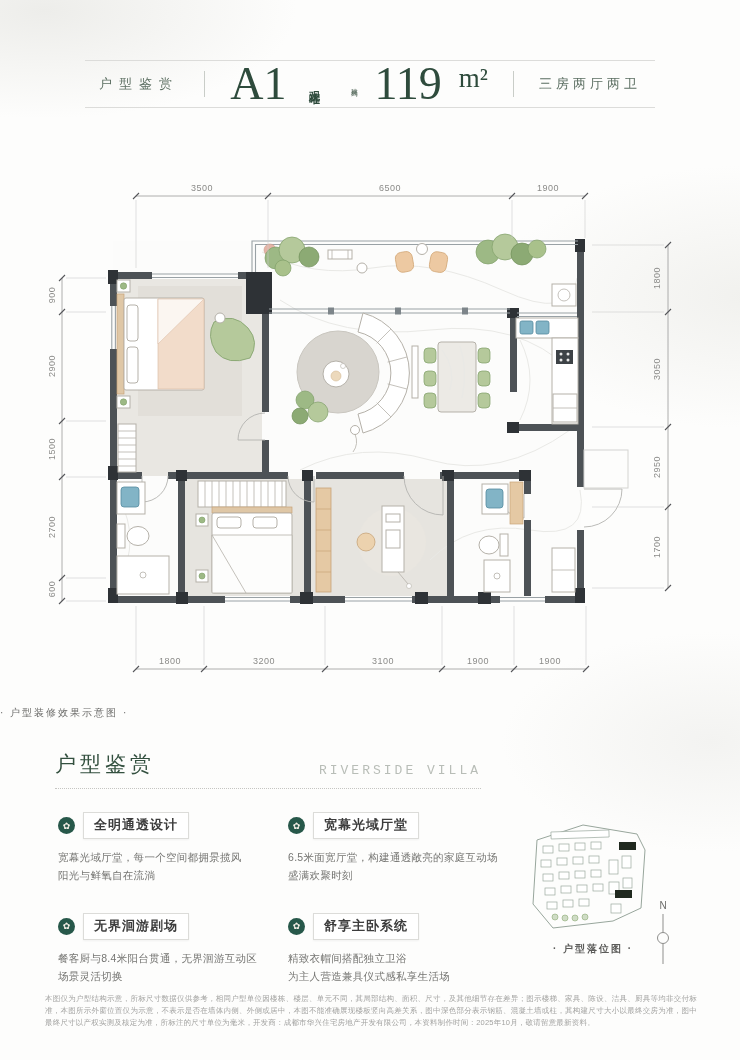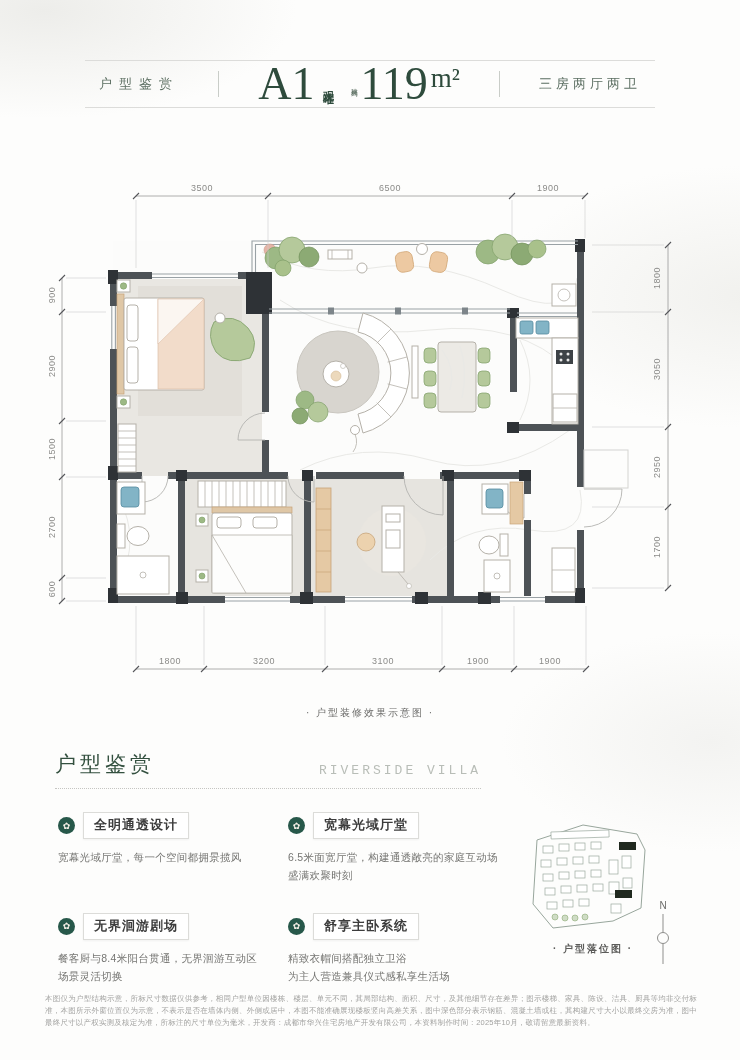--- a/index.html
+++ b/index.html
@@ -10,31 +10,31 @@
       radial-gradient(460px 240px at 101% 28%, #f1f1ee 0%, rgba(241,241,238,0) 55%),
       radial-gradient(380px 200px at 96% 70%, #f3f3f1 0%, rgba(243,243,241,0) 55%),
       #fdfdfc;}
   
   .hdr{position:absolute;left:85px;top:60px;width:570px;}
   .hdr-rule{height:0;border-top:1px solid #dcdcda;}
   .hdr-row{display:flex;align-items:center;justify-content:space-between;height:46px;padding:0 14px;}
   .hdr-left,.hdr-right{font-size:13px;color:#5c6f62;letter-spacing:7px;}
   .hdr-right{letter-spacing:4px;}
   .hdr-sep{width:1px;height:26px;background:#c9cdc8;}
-  .hdr-center{display:flex;align-items:center;color:#2e4b3c;}
+  .hdr-center{display:flex;align-items:center;color:#2e4b3c;gap:14px;}
   .a1{font-family:"Liberation Serif","DejaVu Serif",serif;font-size:46px;line-height:1;}
   .stack2{writing-mode:vertical-rl;text-orientation:upright;font-size:11px;font-weight:bold;
     letter-spacing:2px;margin:0 14px 0 6px;color:#2e4b3c;}
   .stack3{writing-mode:vertical-rl;text-orientation:upright;font-size:6.5px;color:#5c6f62;
     letter-spacing:1px;margin-right:2px;}
   .area-num{font-family:"Liberation Serif","DejaVu Serif",serif;font-size:46px;line-height:1;}
   .area-unit{font-family:"Liberation Serif","DejaVu Serif",serif;font-size:27px;line-height:1;margin-left:3px;align-self:flex-start;padding-top:4px;}
   
   .plan-svg{position:absolute;left:0;top:150px;width:740px;height:570px;}
-  .plan-caption{position:absolute;left:0;top:706px;width:740px;text-align:center;
+  .plan-caption{position:absolute;left:0;top:706px;width:740px;text-align:left;
     font-size:10px;color:#6d6d6b;letter-spacing:2px;}
   
   .sec-head{position:absolute;left:55px;top:750px;width:426px;border-bottom:1px dotted #c5c5c2;
     padding-bottom:10px;display:flex;align-items:flex-end;justify-content:space-between;}
   .sec-title{font-family:"Liberation Serif","DejaVu Serif",serif;font-size:21px;color:#33503f;letter-spacing:4px;}
   .sec-sub{font-family:Liberation Mono, monospace;font-size:13px;color:#b8bdb7;letter-spacing:3px;}
   .features{position:absolute;left:58px;top:812px;width:465px;display:grid;
     grid-template-columns:230px 235px;row-gap:28px;}
   .feat-head{display:flex;align-items:center;gap:8px;}
   .badge{width:17px;height:17px;border-radius:50%;background:#27584a;color:#f4efe6;
@@ -384,20 +384,21 @@
   </div>
 
   <div class="features">
     <div class="feat">
       <div class="feat-head">
         <span class="badge">✿</span>
         <span class="feat-title">全明通透设计</span>
       </div>
       <div class="feat-desc">
         <div>宽幕光域厅堂，每一个空间都拥景揽风</div>
+        <div>阳光与鲜氧自在流淌</div>
       </div>
     </div>
     <div class="feat">
       <div class="feat-head">
         <span class="badge">✿</span>
         <span class="feat-title">宽幕光域厅堂</span>
       </div>
       <div class="feat-desc">
         <div>6.5米面宽厅堂，构建通透敞亮的家庭互动场</div>
         <div>盛满欢聚时刻</div>

